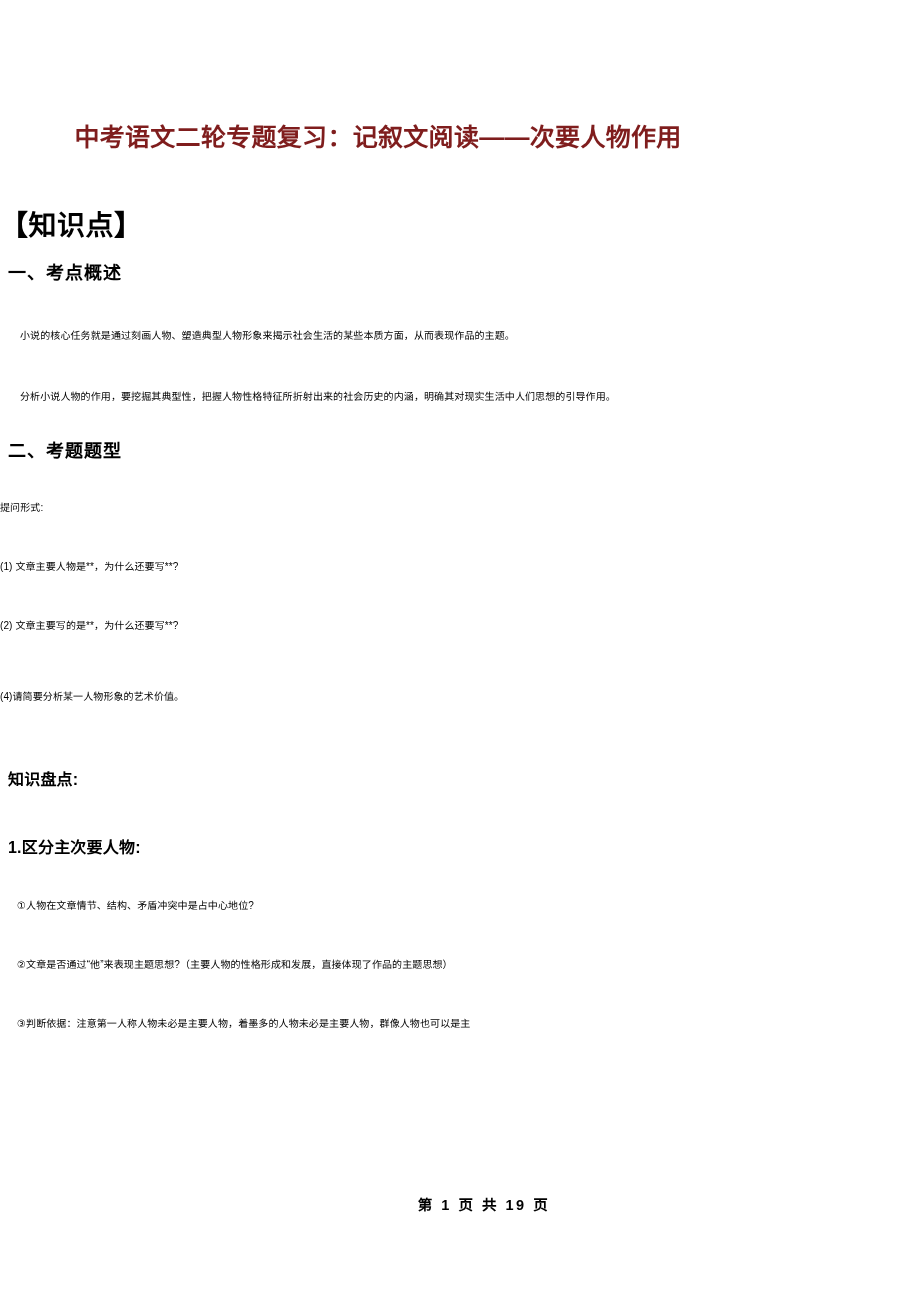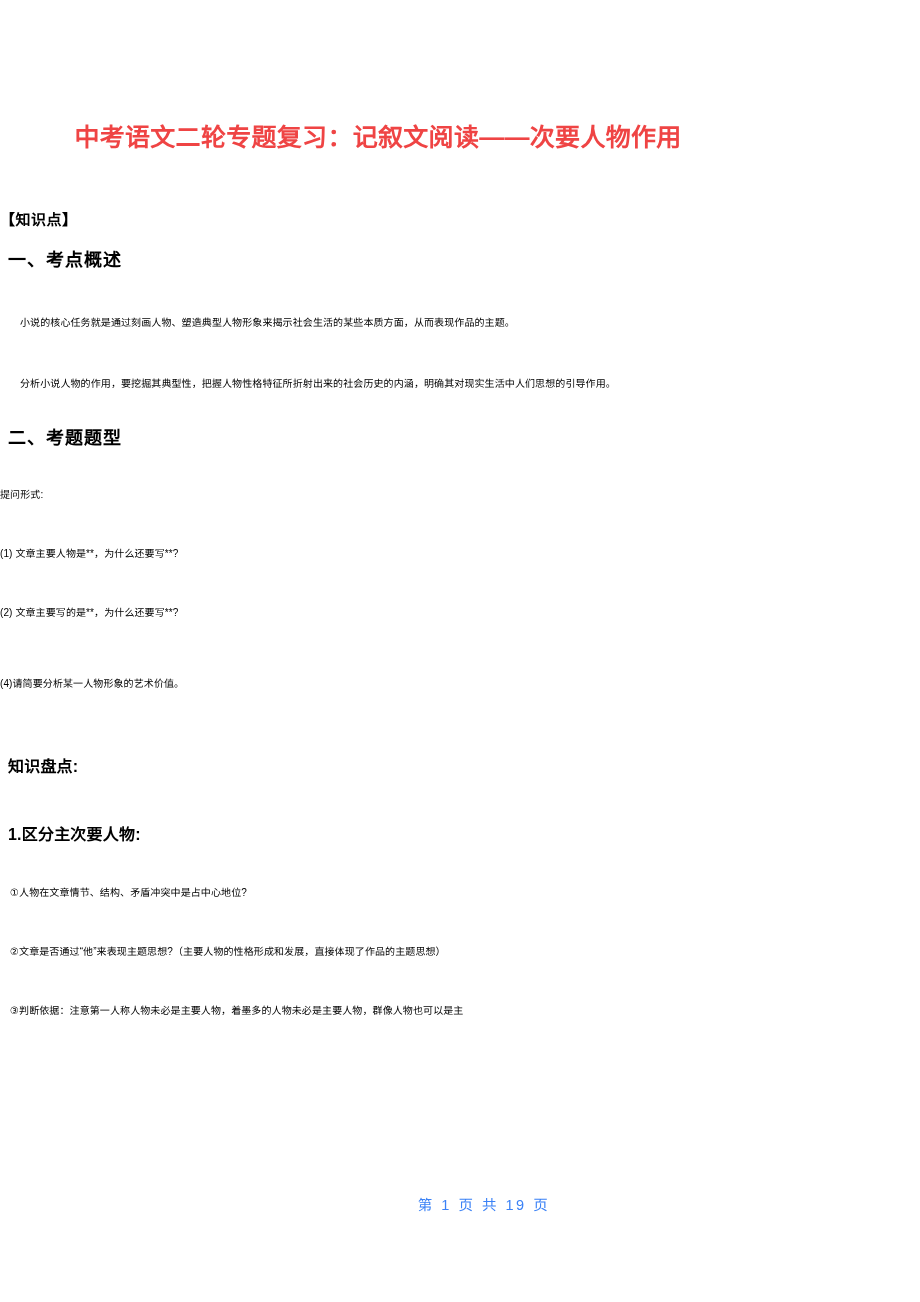--- a/index.html
+++ b/index.html
@@ -20,21 +20,21 @@
     margin: 0 auto;
     background: #ffffff;
     overflow: hidden;
     box-sizing: border-box;
   }
 
   
   .doc-title {
     margin: 0;
     padding: 0;
-    color: #ef4444;
+    color: #7f1d1d;
     font-size: 25px;
     font-weight: bold;
     line-height: 1.25;
     text-align: center;
     letter-spacing: 0.3px;
     white-space: nowrap;
   }
   .title-block {
     position: absolute;
     left: 0;
@@ -44,21 +44,21 @@
 
   
   .flow {
     position: absolute;
     left: 0;
     top: 212px;
     width: 756px;
   }
 
   .h-bracket {
-    font-size: 15px;
+    font-size: 28px;
     font-weight: bold;
     line-height: 1.0;
     margin: 0 0 24px 0;
     letter-spacing: 0.5px;
   }
   .h-section {
     font-size: 18px;
     font-weight: bold;
     line-height: 1.0;
     margin: 0 0 0 8px;
@@ -77,42 +77,43 @@
     margin: 0;
     text-align: justify;
     text-justify: inter-ideograph;
     letter-spacing: 0.1px;
   }
   .para.indent {
     text-indent: 2em;
   }
   .para.indent1 {
     text-indent: 1em;
+    margin-left: 7px;
   }
 
   
   .sp-a { height: 30px; }
   .sp-b { height: 24px; }
   .sp-c { height: 22px; }
   .sp-d { height: 18px; }
   .sp-e { height: 14px; }
   .sp-f { height: 12px; }
   .sp-g { height: 20px; }
 
   
   .footer {
     position: absolute;
     left: 0;
     right: 0;
     top: 1198px;
     text-align: center;
     font-size: 14.5px;
-    font-weight: normal;
+    font-weight: bold;
     letter-spacing: 2.5px;
-    color: #3b82f6;
+    color: #000000;
     line-height: 1.0;
     padding-left: 48px;
   }
 </style>
 </head>
 <body>
 
 <div class="page">
 
   <div class="title-block">

